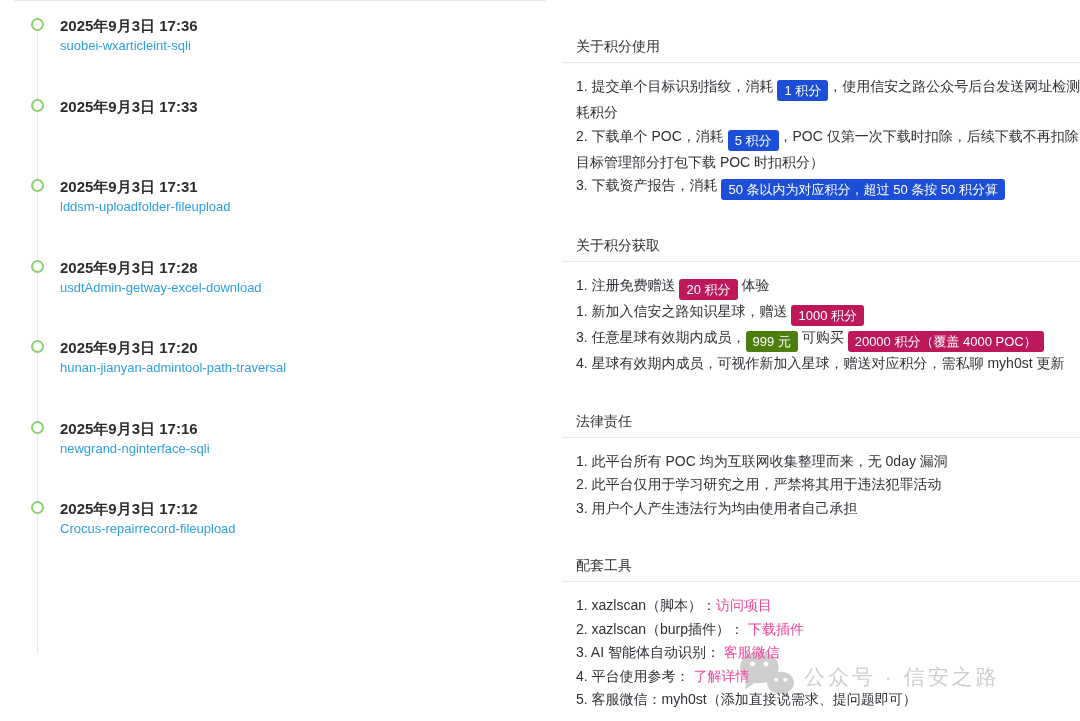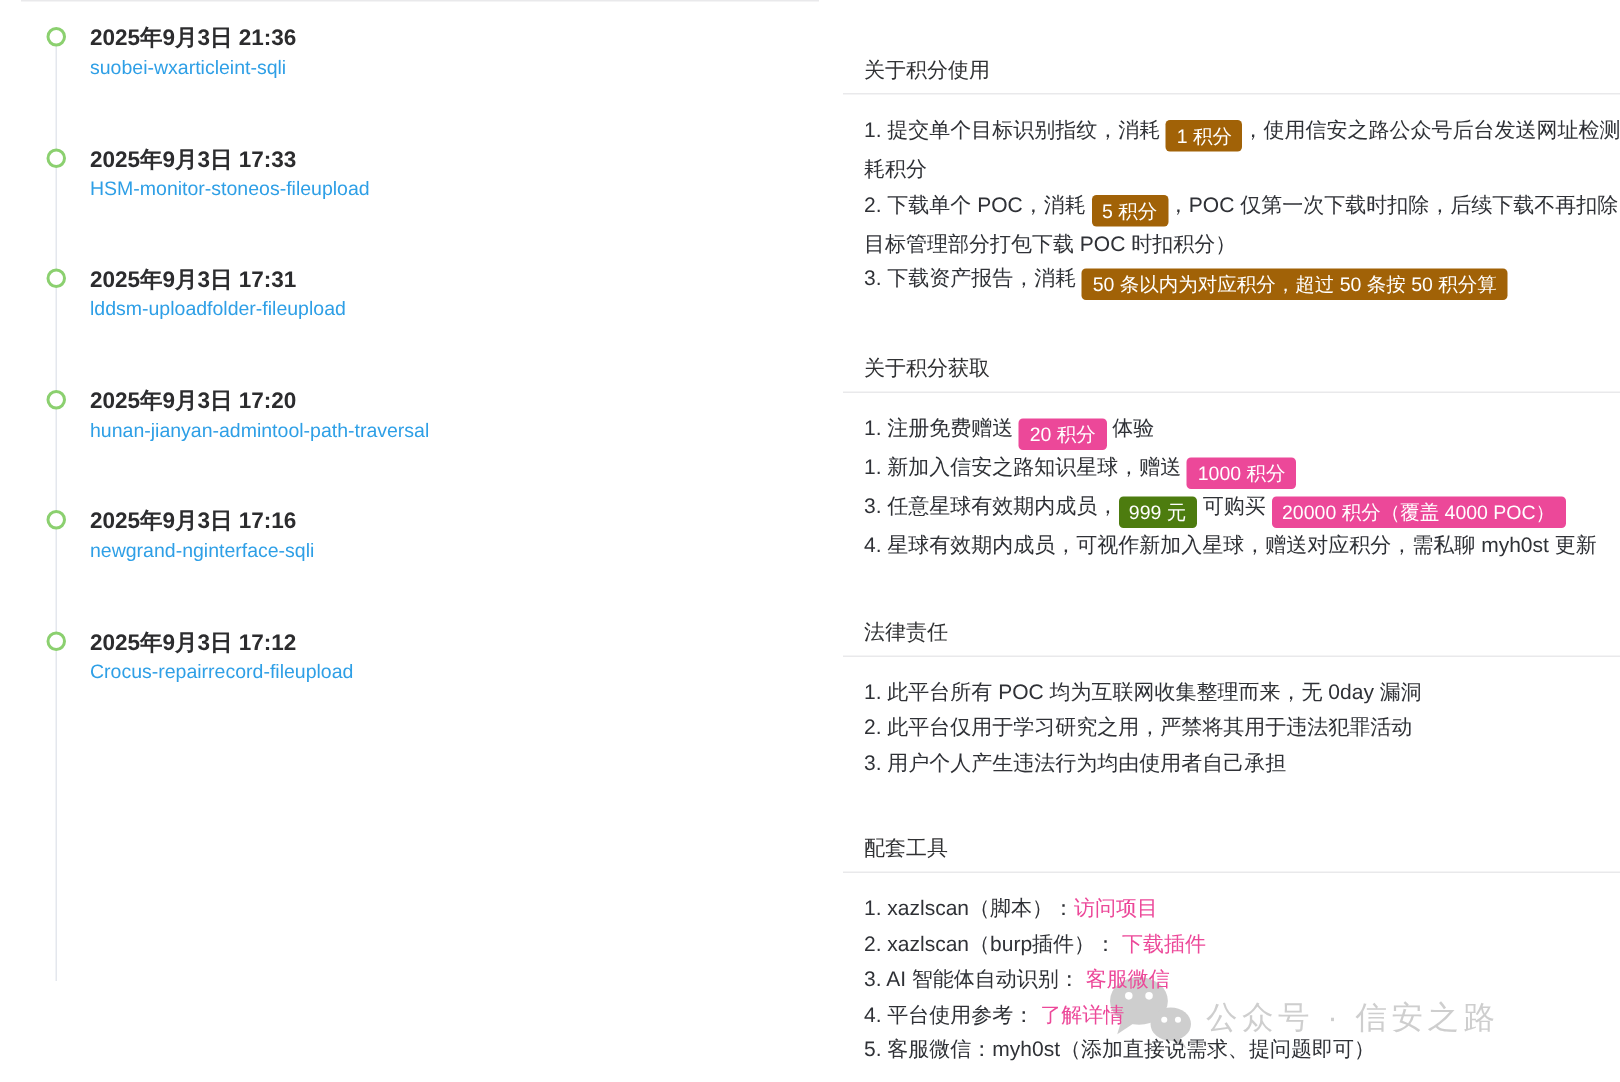--- a/index.html
+++ b/index.html
@@ -27,22 +27,22 @@
   
   .right-col{position:absolute;left:562px;top:0;width:620px;z-index:1;padding-top:37px;}
   .section{margin-top:32px;}
   .section.first{margin-top:0;}
   .sec-title{margin:0;padding:0 0 6px 14px;font-size:14px;font-weight:400;line-height:19px;color:#303133;}
   .sec-divider{border-top:1px solid #e9e9eb;}
   .sec-list{padding:12px 0 4px 14px;}
   .line{white-space:nowrap;line-height:23.5px;font-size:14px;color:#2f3136;}
   .badge{display:inline-block;padding:2px 7px;border-radius:3px;font-size:13px;line-height:17px;
     color:#fff;vertical-align:-4px;}
-  .badge-blue{background:#a16207;}
-  .badge-teal{background:#ec4899;}
+  .badge-blue{background:#1d4ed8;}
+  .badge-teal{background:#be185d;}
   .badge-orange{background:#4d7c0f;}
   a.red-link{color:#ec4899;text-decoration:none;cursor:pointer;}
 </style>
 </head>
 <body>
 
 <div class="stage">
 
   <div class="watermark">
     <span>
@@ -64,32 +64,36 @@
     <span class="wm-text">公众号 · 信安之路</span>
   </div>
 
   <div class="left-col">
     <div class="divider"></div>
     <ul class="timeline">
       <div class="tl-line"></div>
 
       <li class="tl-item">
         <span class="tl-node"></span>
-        <div class="tl-time">2025年9月3日 21:36</div>
+        <div class="tl-time">2025年9月3日 17:36</div>
         <a class="poc-link" href="#">suobei-wxarticleint-sqli</a>
       </li>
       <li class="tl-item">
         <span class="tl-node"></span>
         <div class="tl-time">2025年9月3日 17:33</div>
-        <a class="poc-link" href="#">HSM-monitor-stoneos-fileupload</a>
       </li>
       <li class="tl-item">
         <span class="tl-node"></span>
         <div class="tl-time">2025年9月3日 17:31</div>
         <a class="poc-link" href="#">lddsm-uploadfolder-fileupload</a>
+      </li>
+      <li class="tl-item">
+        <span class="tl-node"></span>
+        <div class="tl-time">2025年9月3日 17:28</div>
+        <a class="poc-link" href="#">usdtAdmin-getway-excel-download</a>
       </li>
       <li class="tl-item">
         <span class="tl-node"></span>
         <div class="tl-time">2025年9月3日 17:20</div>
         <a class="poc-link" href="#">hunan-jianyan-admintool-path-traversal</a>
       </li>
       <li class="tl-item">
         <span class="tl-node"></span>
         <div class="tl-time">2025年9月3日 17:16</div>
         <a class="poc-link" href="#">newgrand-nginterface-sqli</a>

